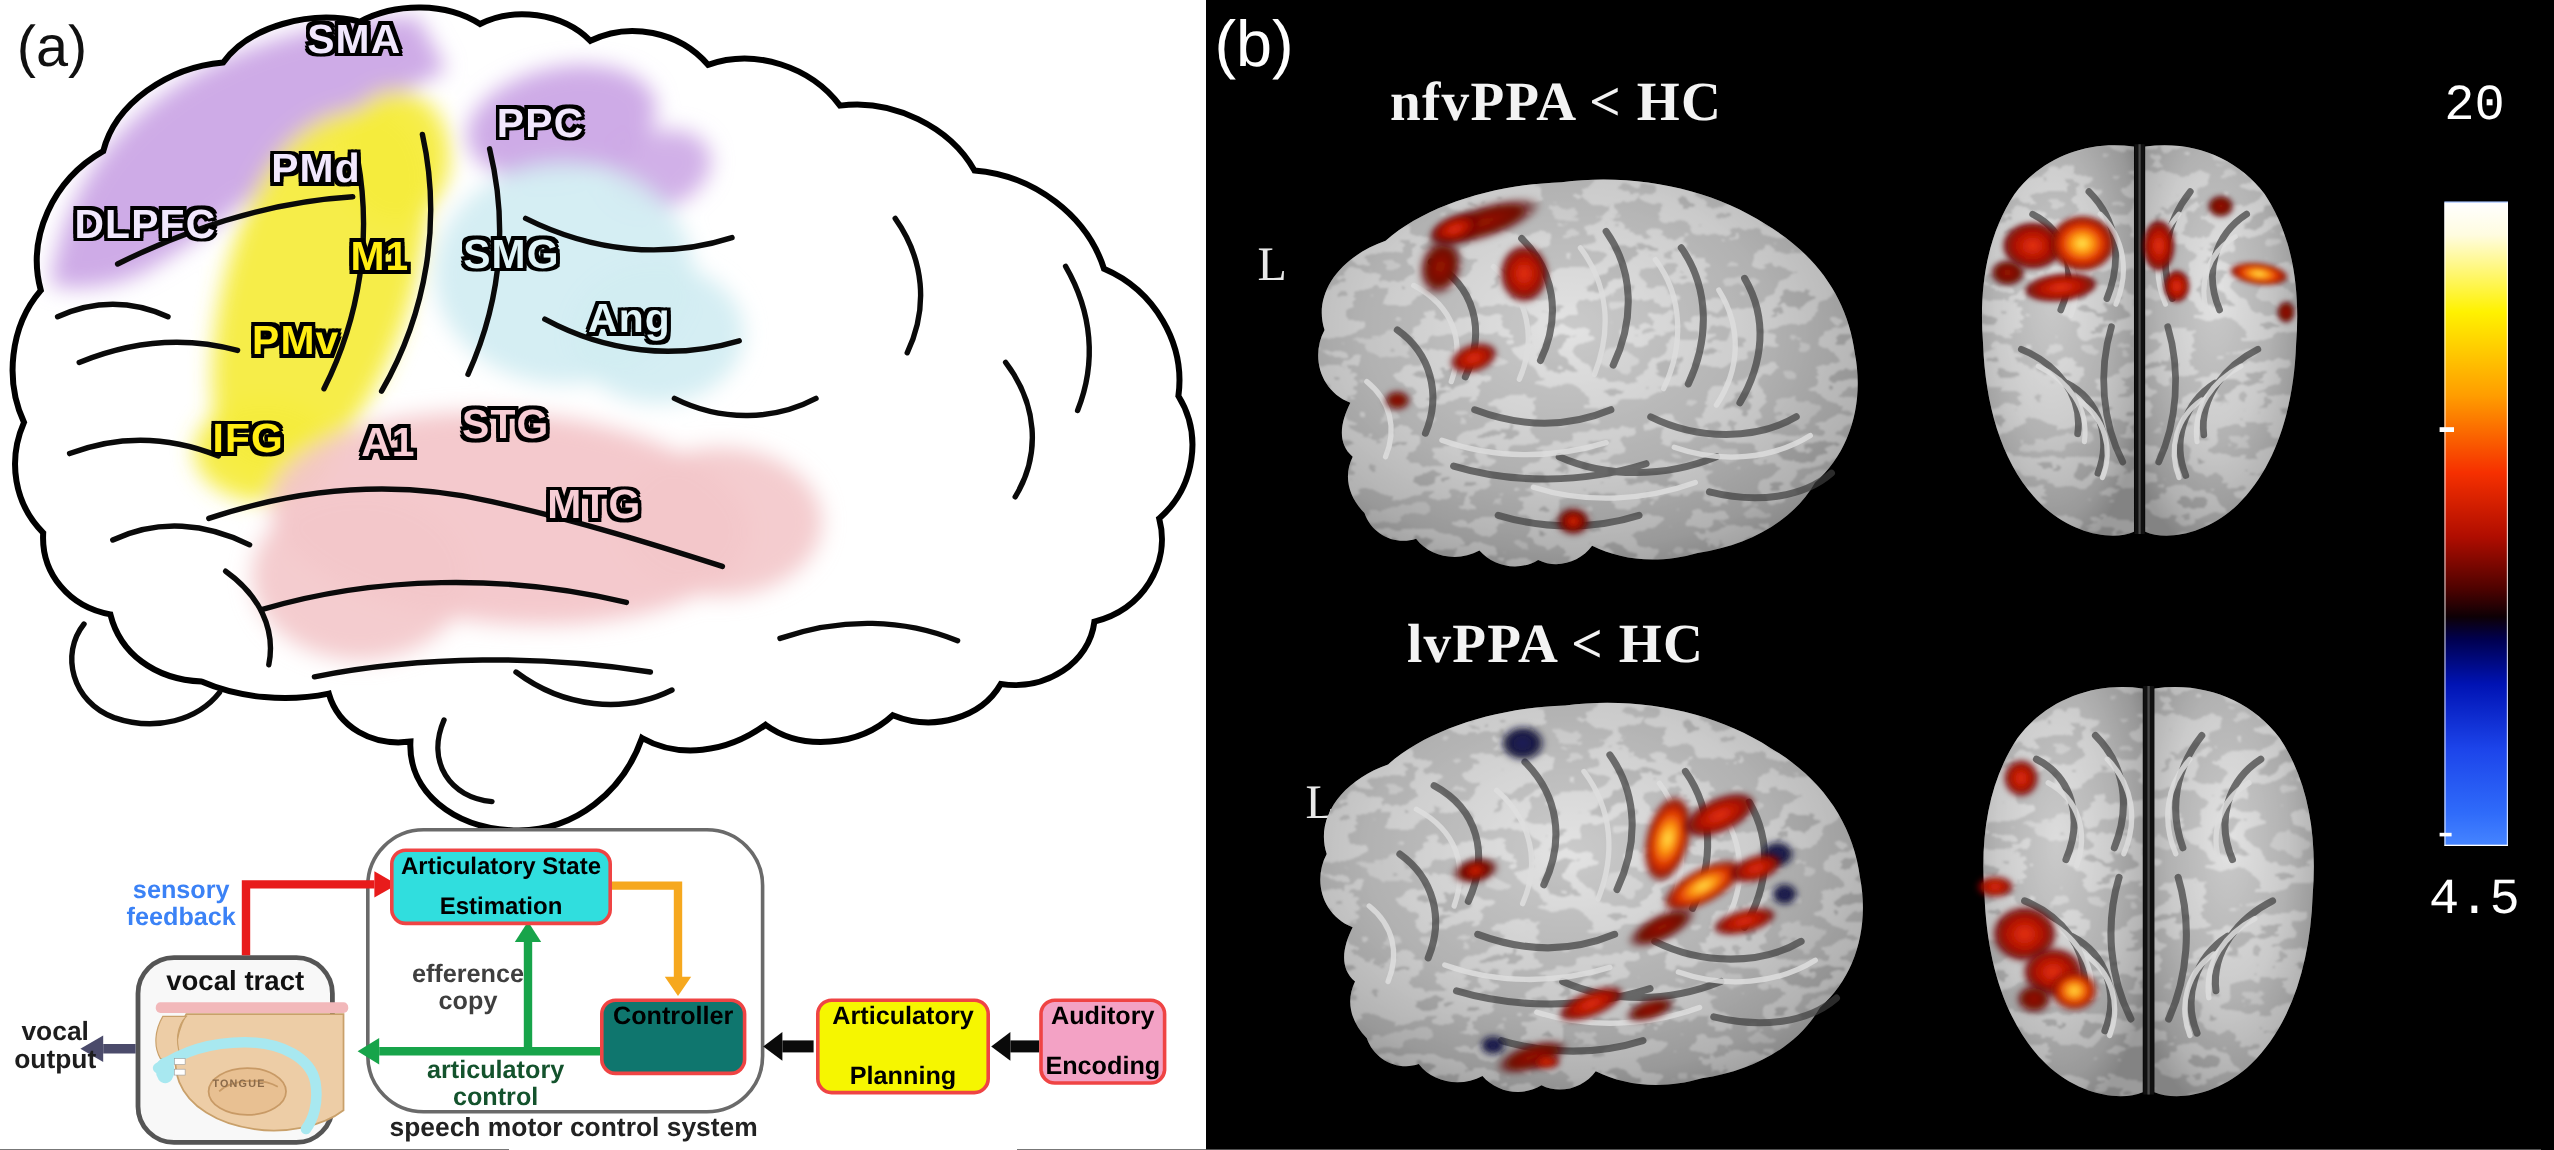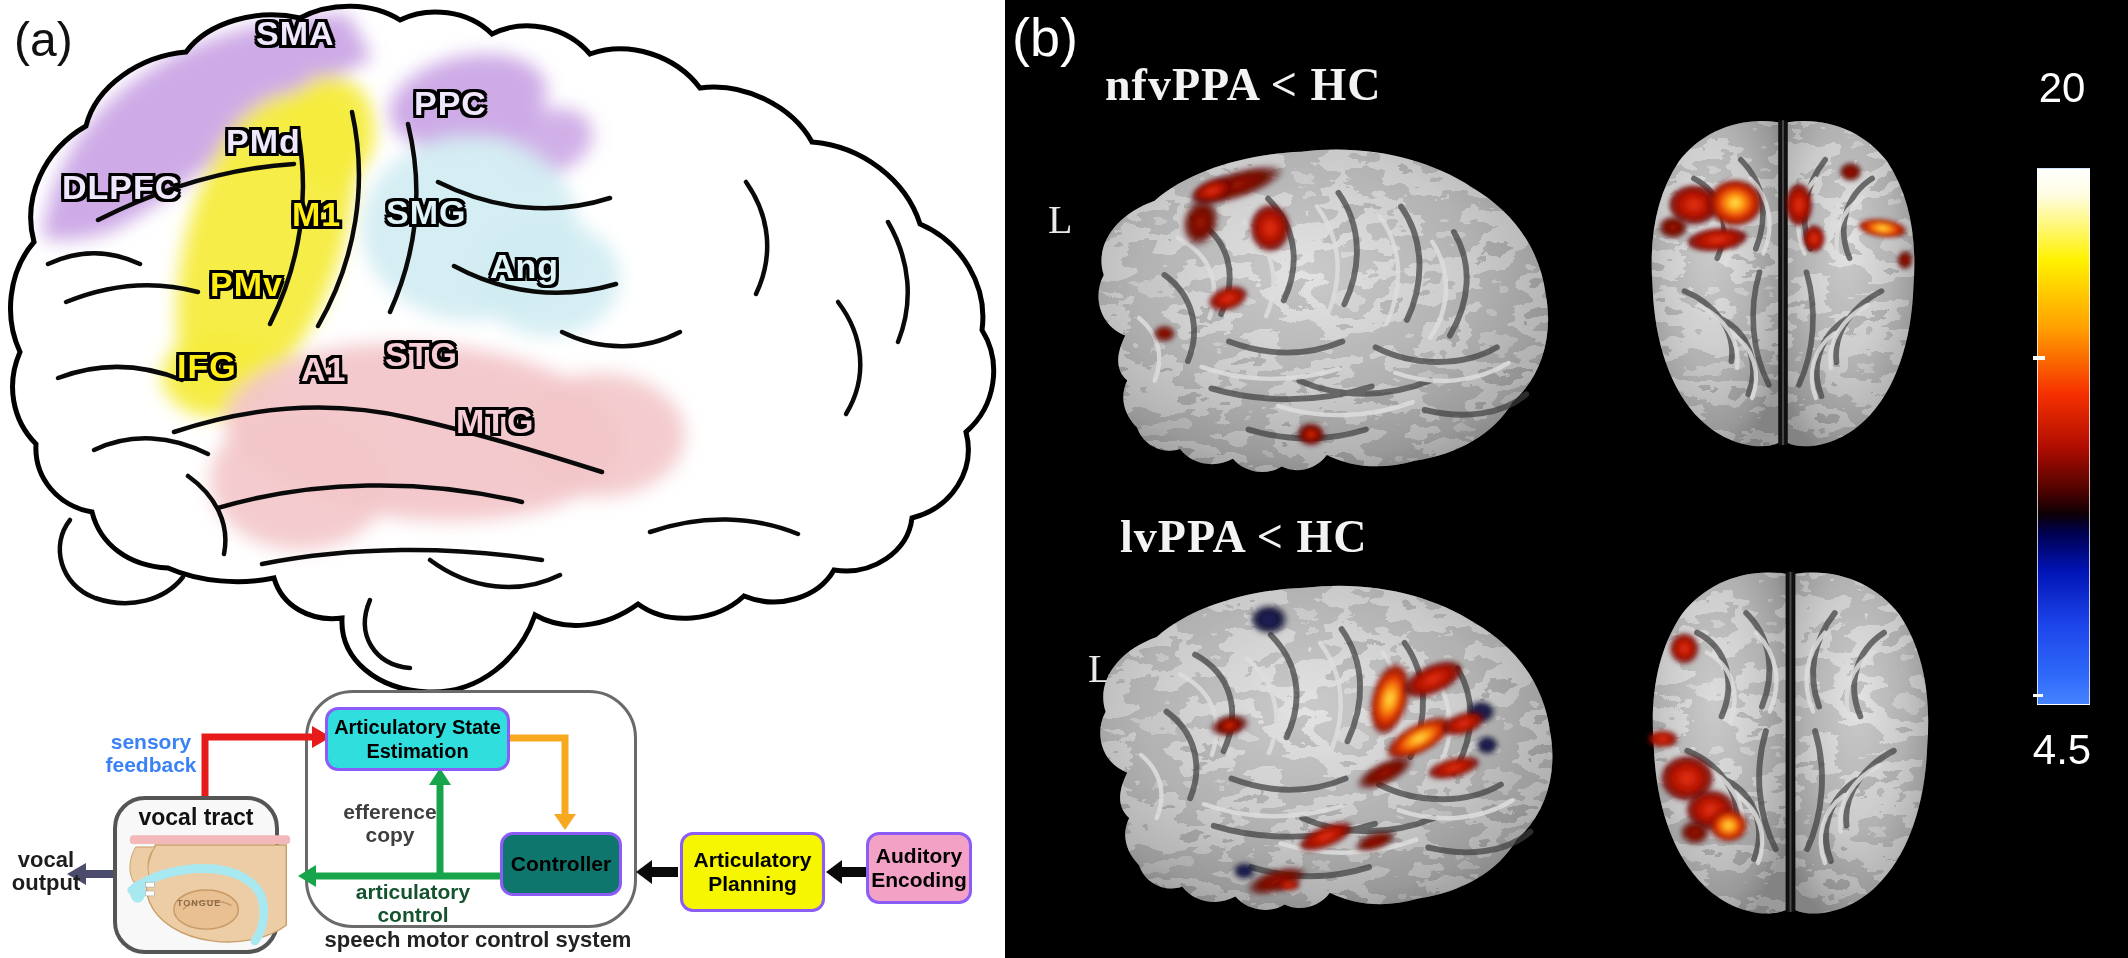--- a/index.html
+++ b/index.html
@@ -6,44 +6,44 @@
   .page{position:relative;width:2128px;height:958px;background:#ffffff;overflow:hidden;
         font-family:"Liberation Sans",sans-serif;}
   
   .panel-a{position:absolute;left:0;top:0;width:1005px;height:958px;background:#fff;}
   .corner-label-a{position:absolute;left:14px;top:12px;font-size:48px;font-weight:400;color:#111;}
   .rlabel{position:absolute;font-weight:800;font-size:34px;line-height:1;letter-spacing:1px;
     text-shadow:-3px 0 0 #000,3px 0 0 #000,0 -3px 0 #000,0 3px 0 #000,
                 -3px -3px 0 #000,3px 3px 0 #000,-3px 3px 0 #000,3px -3px 0 #000;}
   .lav{color:#f1e7fd}.yel{color:#ffec12}.cya{color:#def3f7}.pnk{color:#f7cdd5}
   .flowtext{position:absolute;font-weight:700;font-size:21px;line-height:23px;text-align:center;color:#4e4e4e;z-index:6;}
-  .fbox{position:absolute;border:3px solid #8b5cf6;border-radius:13px;display:flex;flex-direction:column;
-        align-items:center;justify-content:center;font-weight:800;font-size:20px;line-height:24px;
+  .fbox{position:absolute;border:3px solid #ef4444;border-radius:13px;display:flex;flex-direction:column;
+        align-items:center;justify-content:space-between;font-weight:800;font-size:20px;line-height:24px;
         color:#000;text-align:center;box-sizing:border-box;z-index:5;}
   .container-box{position:absolute;left:305px;top:690px;width:332px;height:238px;border:3.5px solid #6a6a6a;
         border-radius:48px;background:#fff;box-sizing:border-box;z-index:1;}
   .vocal-box{position:absolute;left:113px;top:796px;width:166px;height:158px;border:4px solid #555;
         border-radius:32px;background:#f8f8f8;box-sizing:border-box;z-index:2;}
   .vocal-title{position:absolute;left:0;top:4px;width:100%;text-align:center;font-weight:800;font-size:23px;color:#111;}
   .tongue-label{position:absolute;left:60px;top:98px;font-size:9px;font-weight:700;color:#8a6a4a;letter-spacing:1px;}
   .arrows-svg{position:absolute;left:0;top:680px;z-index:4;pointer-events:none;}
   
   .panel-b{position:absolute;left:1005px;top:0;width:1123px;height:958px;background:#000;}
   .corner-label-b{position:absolute;left:7px;top:6px;font-size:54px;font-weight:400;color:#fff;}
   .btitle{position:absolute;font-family:"Liberation Serif",serif;font-weight:700;font-size:46px;
-          color:#f3f3f3;letter-spacing:1px;text-align:left;}
+          color:#f3f3f3;letter-spacing:1px;text-align:right;}
   .lmark{position:absolute;font-family:"Liberation Serif",serif;font-size:40px;color:#e9e9e9;}
   .brain{position:absolute;}
   .colorbar{position:absolute;left:1032px;top:168px;width:53px;height:537px;
      border:1px solid rgba(255,255,255,.75);box-sizing:border-box;
      background:linear-gradient(to bottom,
        #ffffff 0%,#fffce0 5%,#fff200 17%,#ff9d00 30%,#f63000 42%,#b00d00 52%,
        #4f0200 60%,#0d0005 64.5%,#00004f 68%,#0013b4 75%,#1c44ea 85%,#2f6bfa 95%,#4584ff 100%);}
   .cbtick{position:absolute;background:#fff;}
-  .cbnum{position:absolute;font-family:Liberation Sans, sans-serif;font-size:42px;color:#fff;text-align:center;}
+  .cbnum{position:absolute;font-family:Liberation Mono, monospace;font-size:42px;color:#fff;text-align:center;}
 </style>
 </head>
 <body>
 
 <div class="page">
 
   <svg style="position:absolute;width:0;height:0" aria-hidden="true">
     <defs>
       <radialGradient id="gBrain" cx="46%" cy="38%" r="68%">
         <stop offset="0" stop-color="#d8d8d8"></stop>

